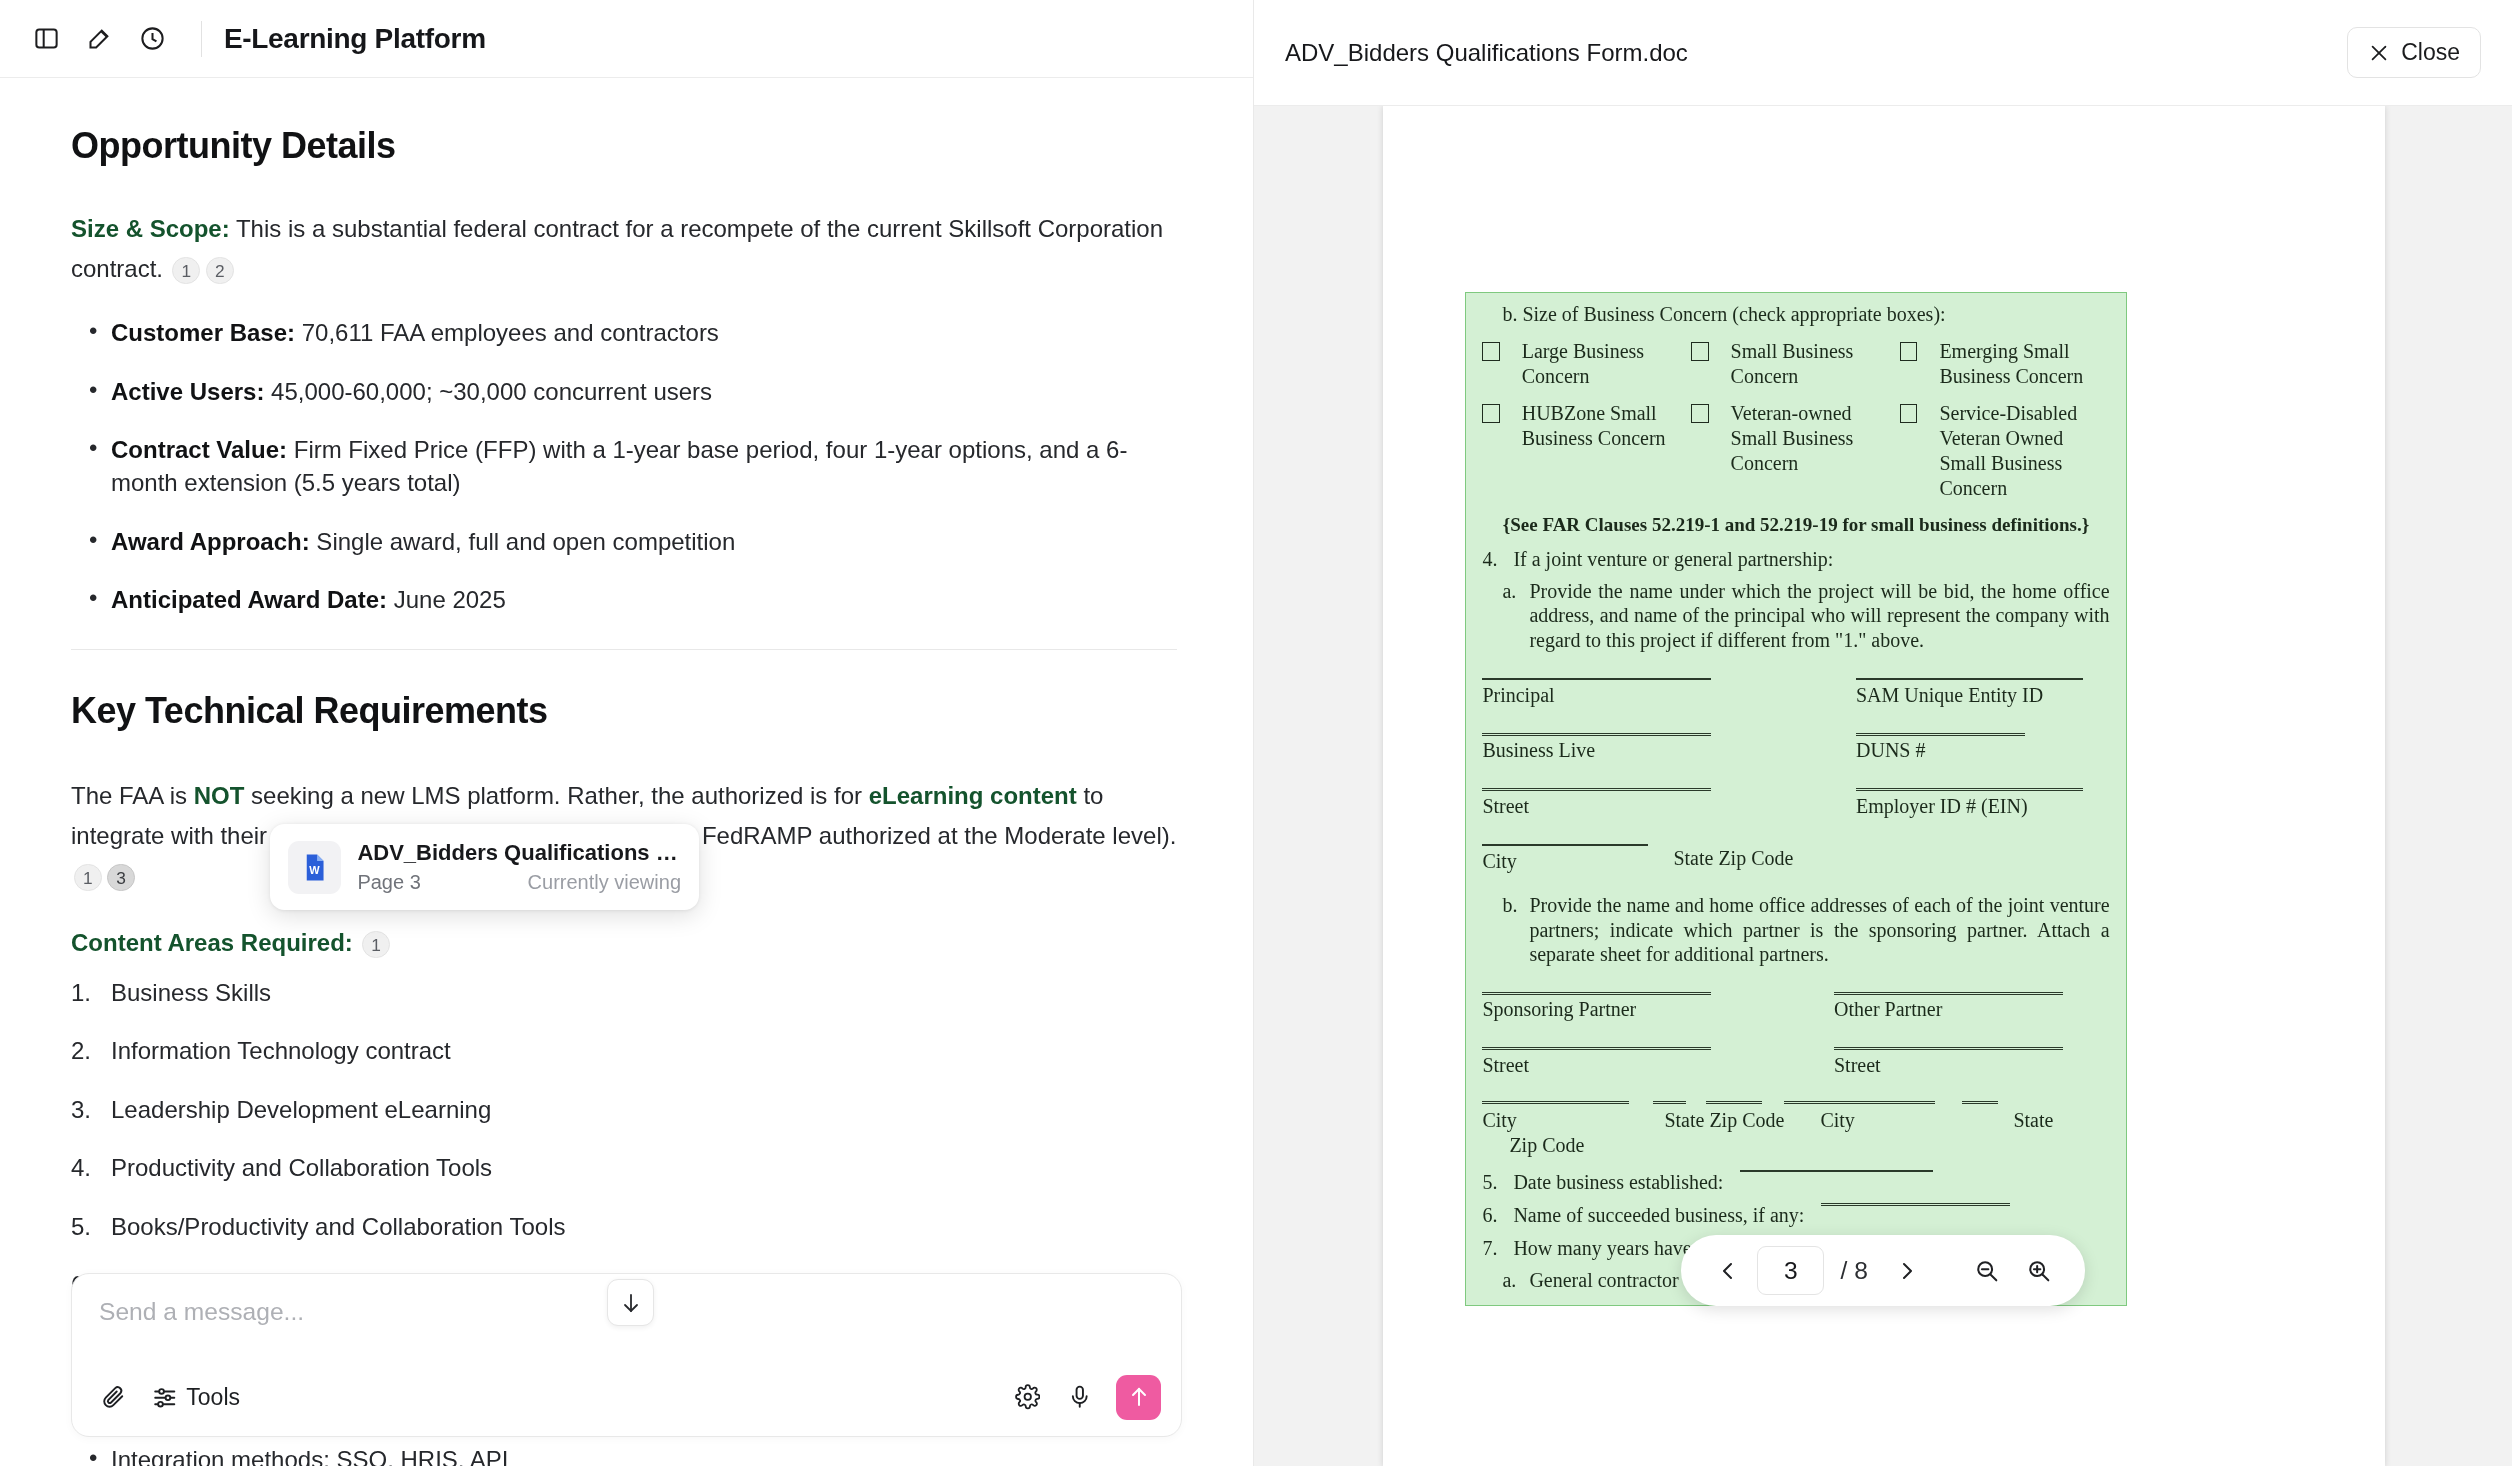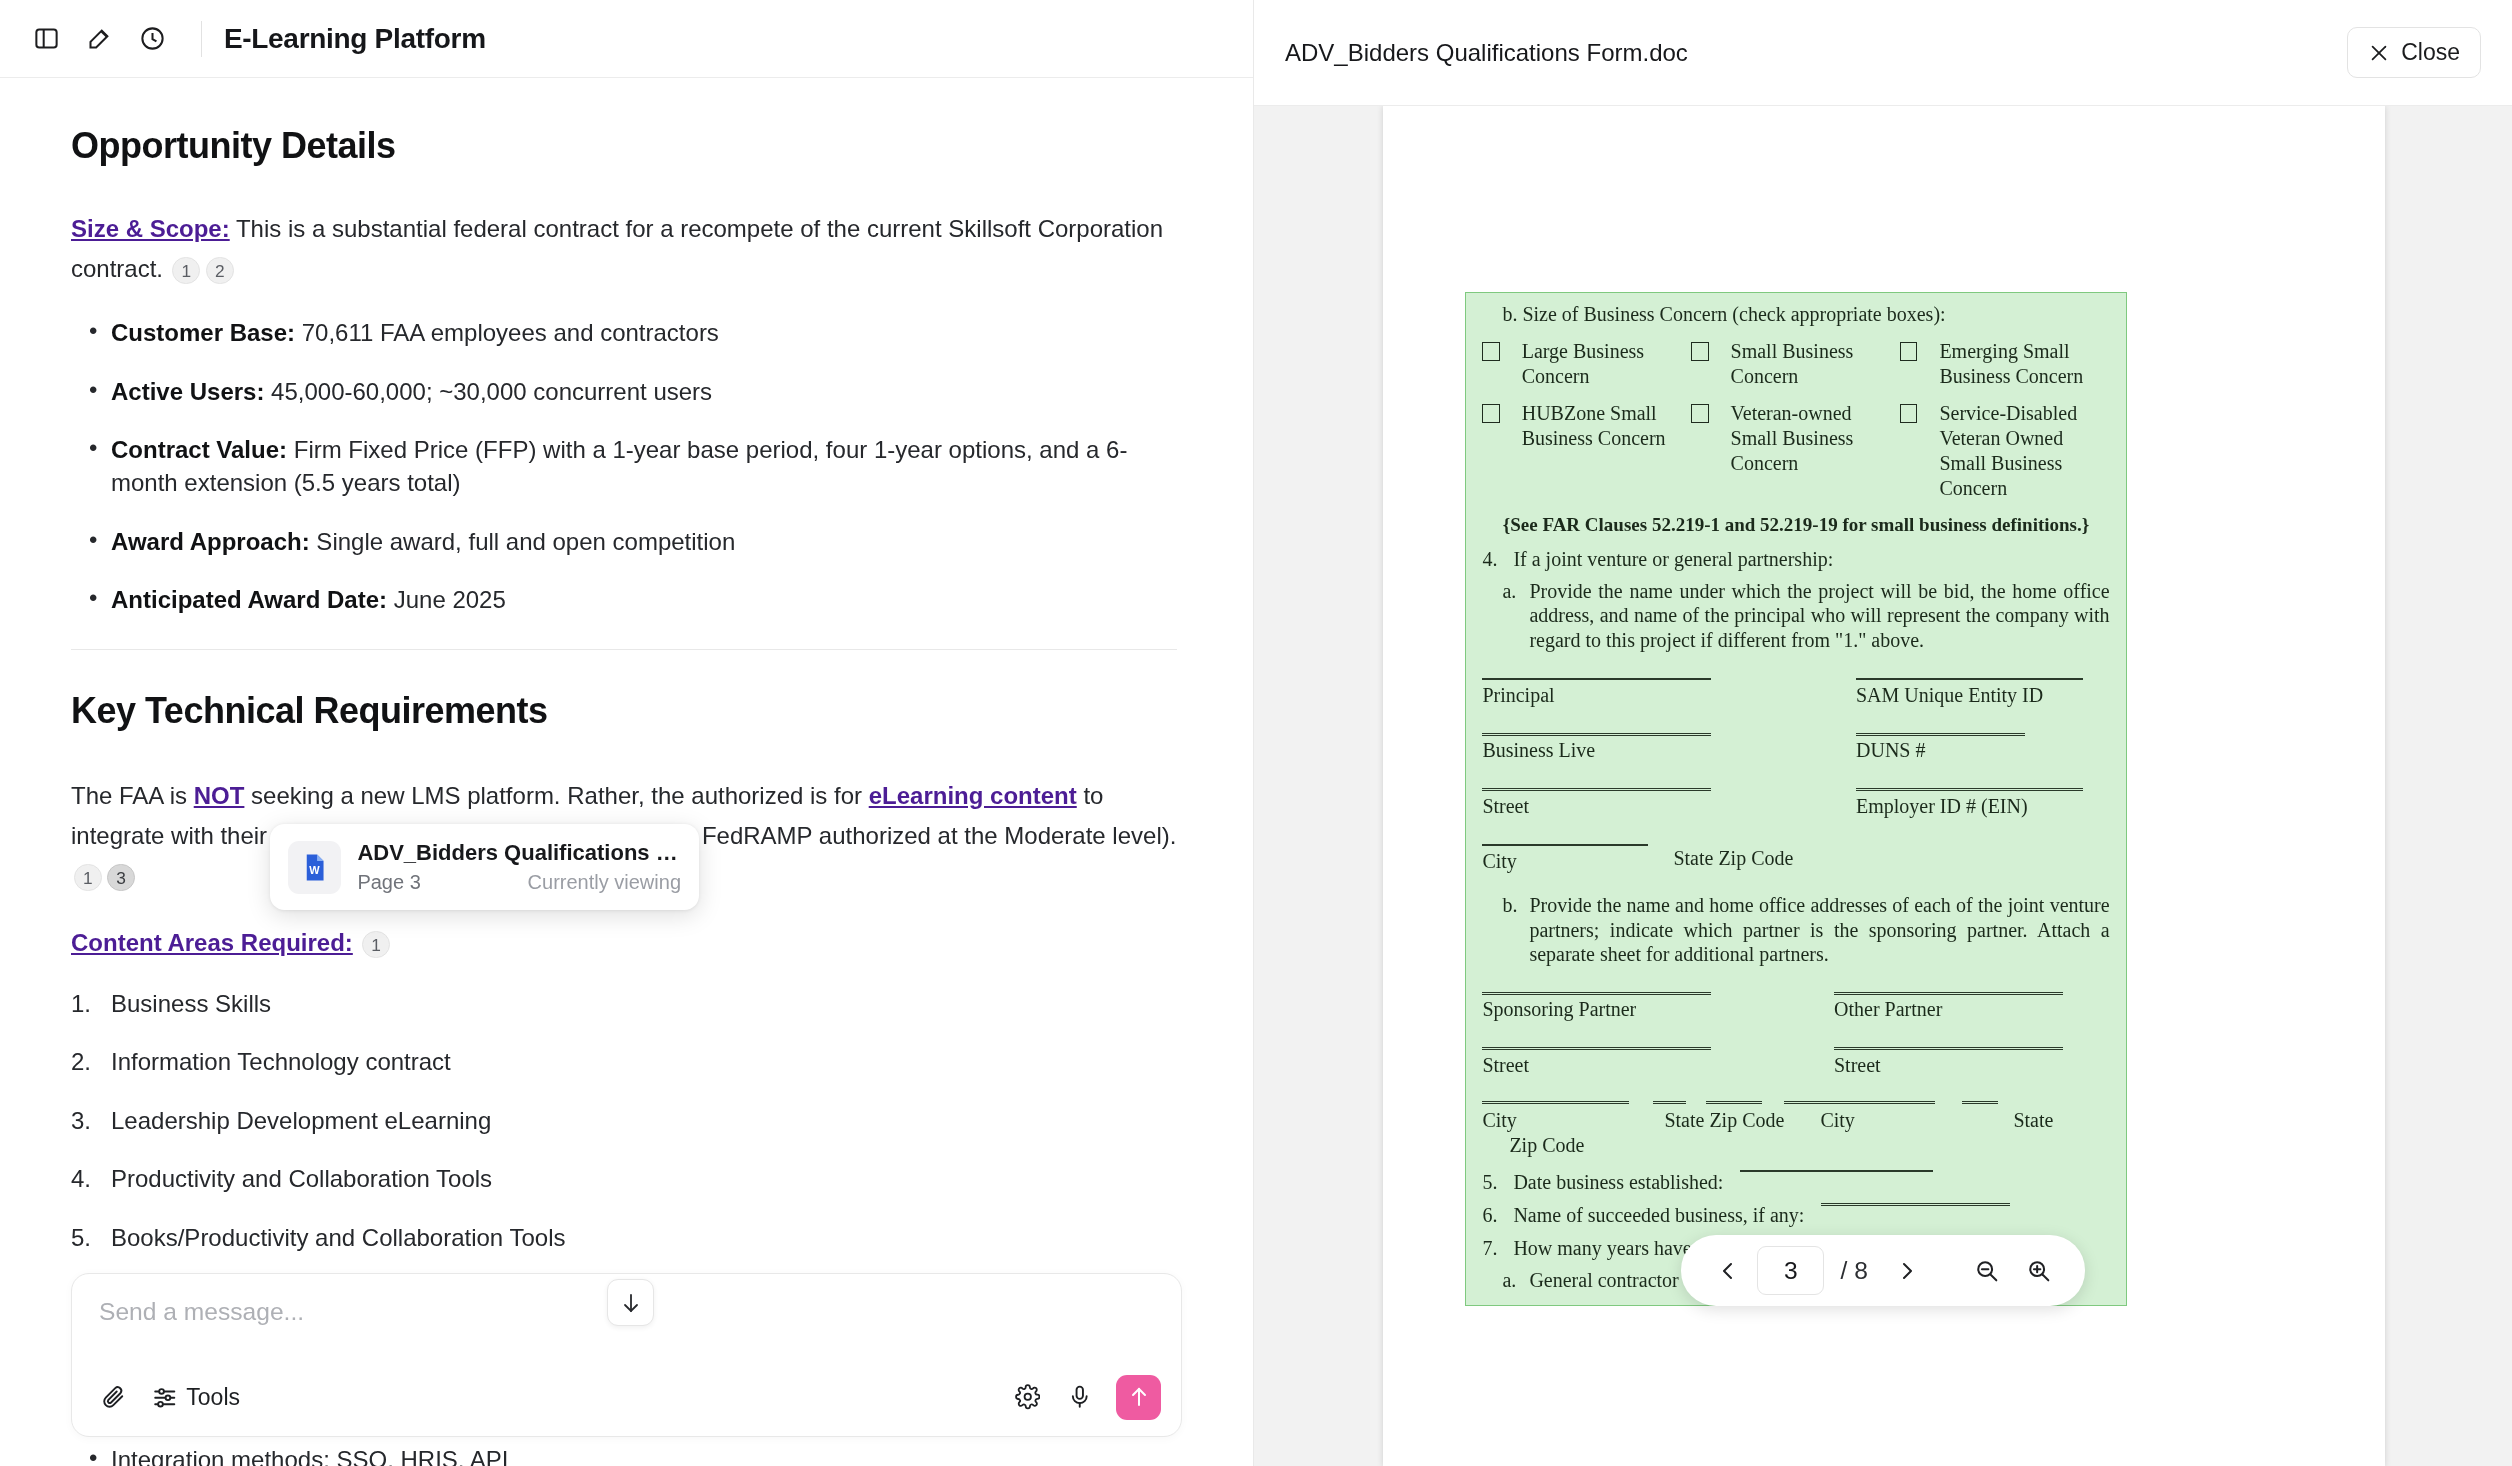--- a/index.html
+++ b/index.html
@@ -58,21 +58,21 @@
   }
   .doc-body { padding: 47px 71px 0 71px; position: relative; }
   h1.section-title {
     font-size: 36px; font-weight: 700; color: #111214;
     letter-spacing: -0.5px; margin-bottom: 42px;
   }
   h1.section-title.second { margin-top: 0; margin-bottom: 44px; }
   .para {
     font-size: 24px; line-height: 40px; color: #26282c; margin-bottom: 27px;
   }
-  .para b { font-weight: 700; color: #4c1d95; text-decoration: underline; }
+  .para b { font-weight: 700; color: #14532d; }
   .cite {
     display: inline-flex; align-items: center; justify-content: center;
     min-width: 27px; height: 27px; padding: 0 8.2px;
     border-radius: 13.6px; background: #f0f0f0; border: 0.9px solid #e3e3e3;
     font-size: 17.3px; color: #5a5d63; vertical-align: middle;
     margin: 0 2.7px; cursor: pointer;
   }
   .cite.active { background: #d8d8d8; border-color: #c6c6c6; color: #3a3c40; }
   ul.bullets { list-style: none; margin: 0 0 25.5px 0; }
   ul.bullets li {
@@ -372,21 +372,21 @@
 
     <div class="hrule"></div>
 
     <h1 class="section-title second">Key Technical Requirements</h1>
 
     <div class="para">
       <span>The FAA is </span><b>NOT</b><span> seeking a new LMS platform. Rather, the authorized is for </span><b>eLearning content</b><span> to integrate with their existing SuccessFactors LMS (currently FedRAMP authorized at the Moderate level).</span>
       <span class="cite">1</span><span class="cite active">3</span>
     </div>
 
-    <div class="para" style="margin-bottom:24px">
+    <div class="para" style="margin-bottom:13px">
       <b>Content Areas Required:</b>
       <span class="cite">1</span>
     </div>
 
     <ol class="numbered">
       <li>Business Skills</li>
       <li>Information Technology contract</li>
       <li>Leadership Development eLearning</li>
       <li>Productivity and Collaboration Tools</li>
       <li>Books/Productivity and Collaboration Tools</li>

